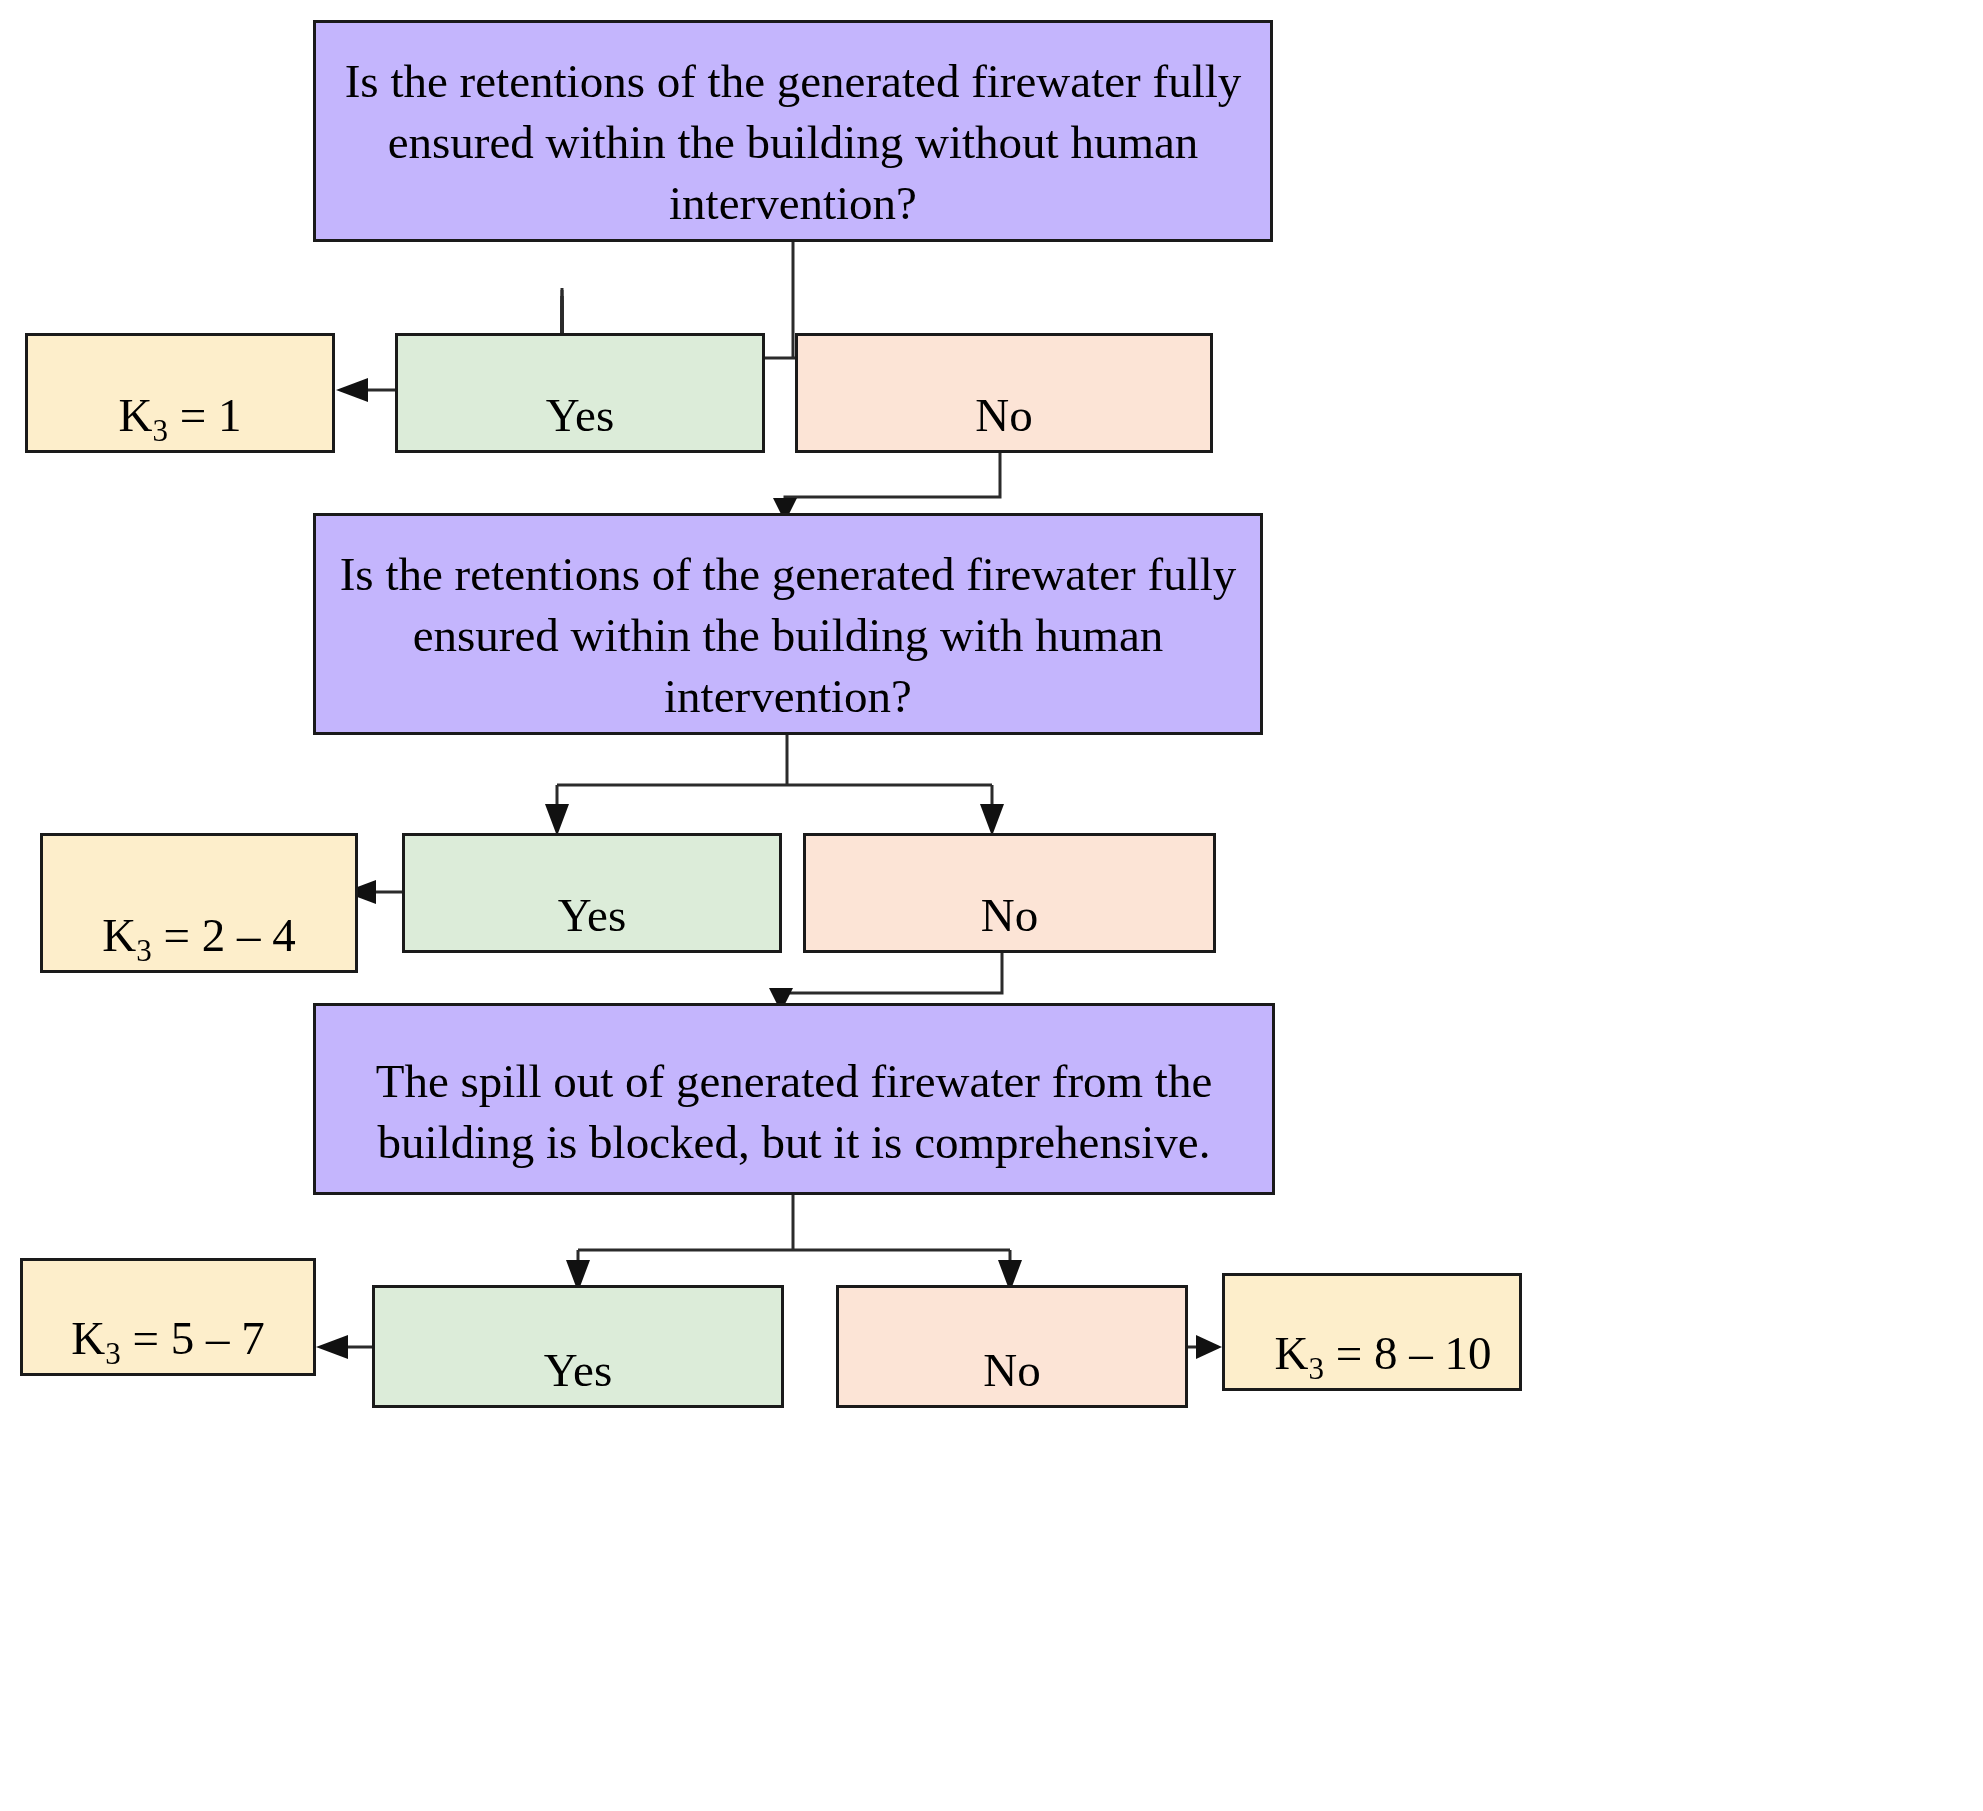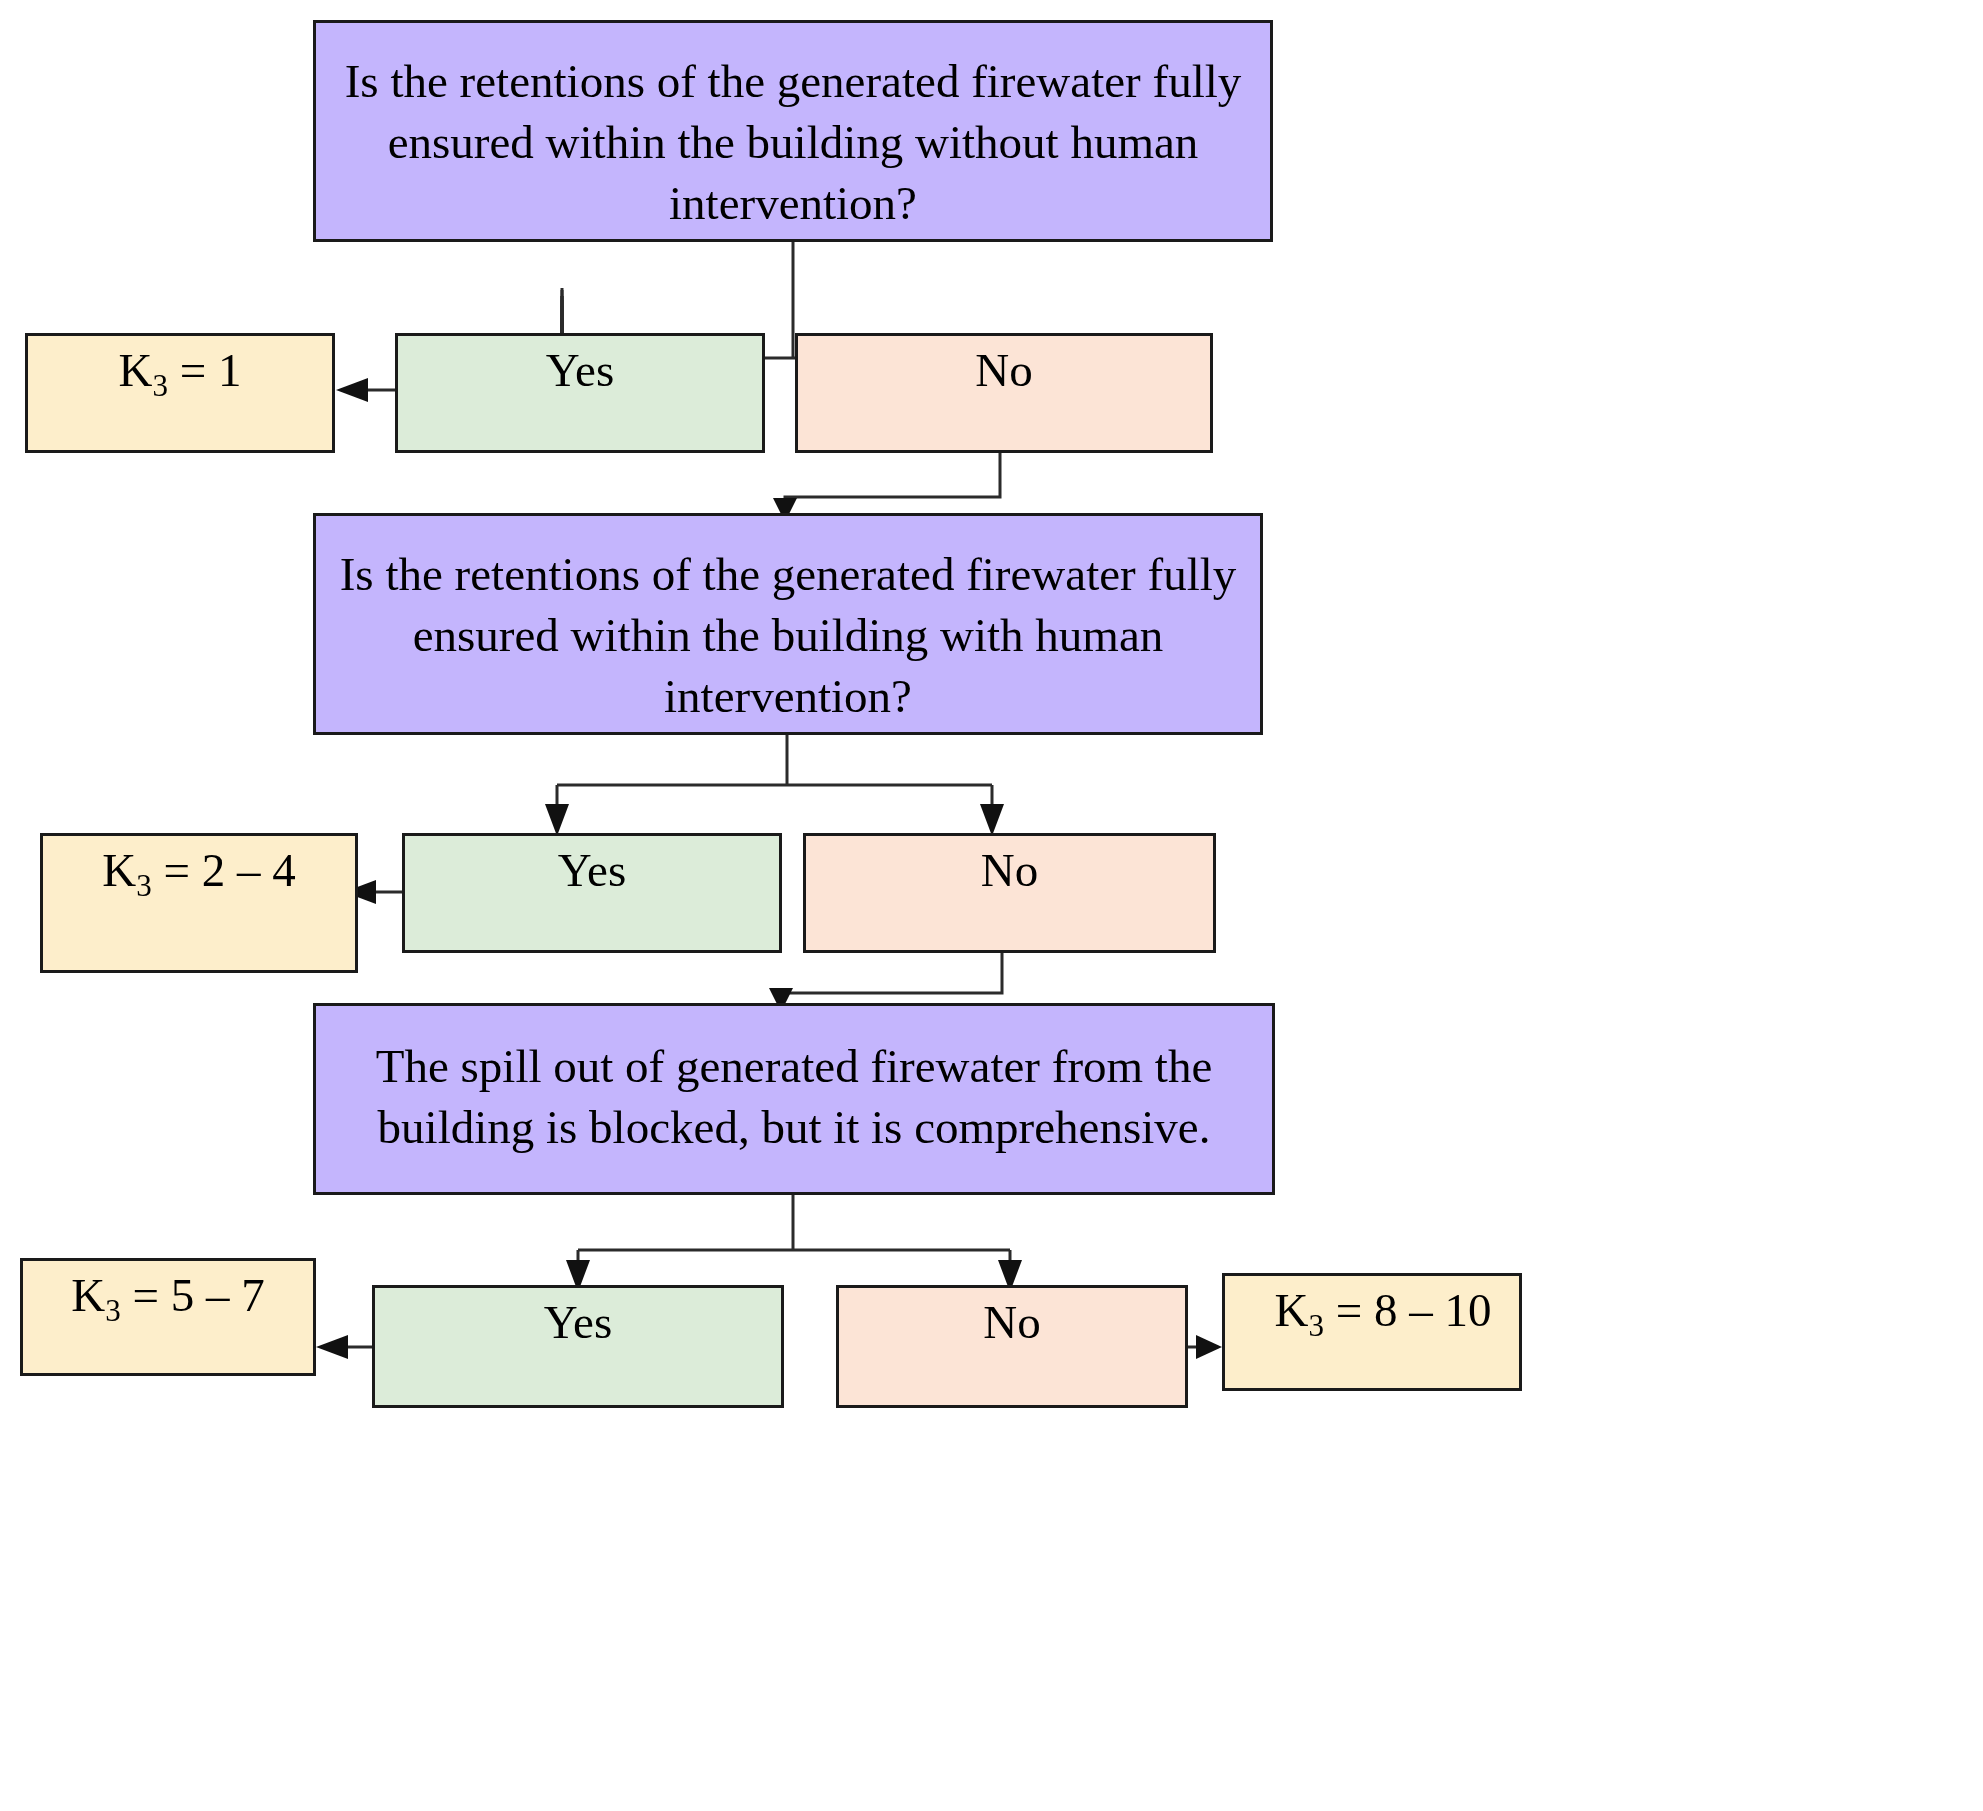--- a/index.html
+++ b/index.html
@@ -15,21 +15,21 @@
     width: 1983px;
     height: 1811px;
     background: #ffffff;
     overflow: hidden;
   }
   .node {
     position: absolute;
     box-sizing: border-box;
     border: 3px solid #1a1a1a;
     display: flex;
-    align-items: flex-start;
+    align-items: flex-end;
     justify-content: center;
     text-align: center;
     color: #000000;
     line-height: 1.30;
     padding: 4px 22px;
   }
   .node.q {
     background: #c4b5fd;
     font-size: 47px;
     align-items: flex-start;
@@ -154,21 +154,21 @@
   </div>
 
   <div class="node yes" style="left:402px; top:833px; width:380px; height:120px;">
     <span>Yes</span>
   </div>
 
   <div class="node no" style="left:803px; top:833px; width:413px; height:120px;">
     <span>No</span>
   </div>
 
-  <div class="node q" style="left:313px; top:1003px; width:962px; height:192px; align-items:flex-start; padding-top:30px; text-align:left;">
+  <div class="node q" style="left:313px; top:1003px; width:962px; height:192px; align-items:center; padding-top:30px; text-align:left;">
     <span class="inner" style="text-align:center;">The spill out of generated firewater from the building is blocked, but it is comprehensive.</span>
   </div>
 
   <div class="node k" style="left:20px; top:1258px; width:296px; height:118px;">
     <span><span>K</span><span class="sub">3</span><span> = 5 – 7</span></span>
   </div>
 
   <div class="node yes" style="left:372px; top:1285px; width:412px; height:123px;">
     <span>Yes</span>
   </div>

